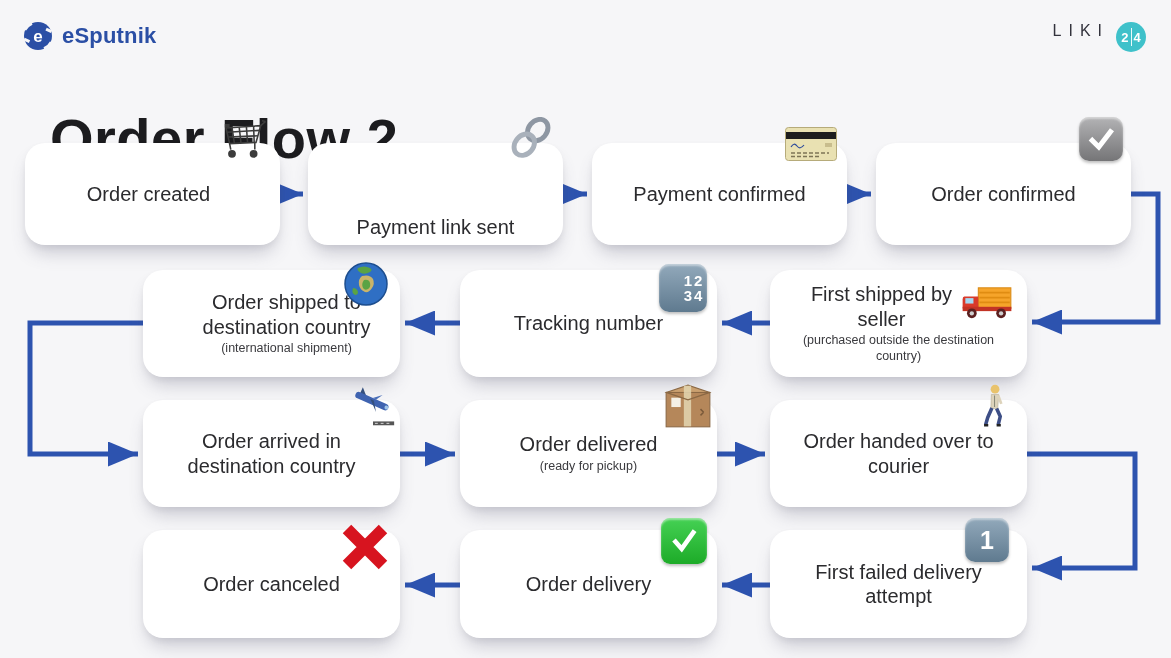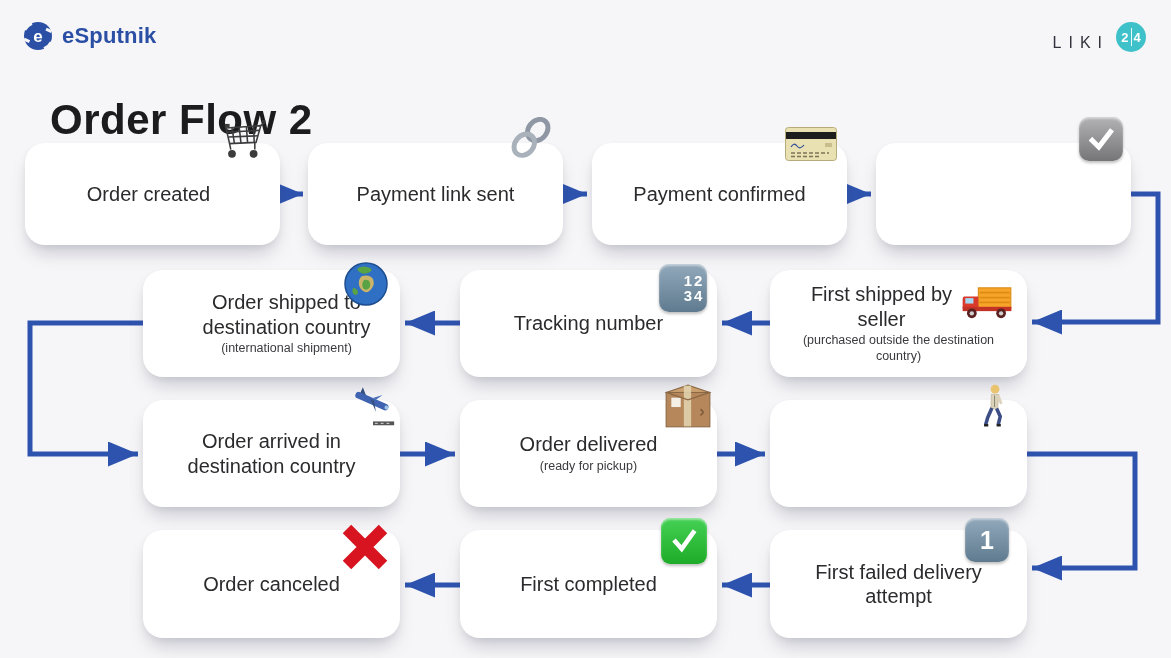--- a/index.html
+++ b/index.html
@@ -10,27 +10,27 @@
     position:relative;
     color:#2b2b2e;
   }
   .canvas{position:absolute;inset:0;}
 
   
   .brand{position:absolute;left:22px;top:20px;display:flex;align-items:center;gap:8px;}
   .brand-mark{width:32px;height:32px;}
   .brand-name{font-size:22px;font-weight:bold;color:#2b4fa5;letter-spacing:.2px;}
 
-  .partner{position:absolute;right:25px;top:22px;display:flex;align-items:flex-end;gap:9px;}
+  .partner{position:absolute;right:25px;top:22px;display:flex;align-items:flex-start;gap:9px;}
   .partner-letters{font-size:16px;font-weight:500;color:#33333d;letter-spacing:7px;margin-right:-2px;}
   .partner-circle{width:30px;height:30px;border-radius:50%;background:#3fc1ca;display:flex;align-items:center;justify-content:center;color:#fff;font-weight:bold;font-size:13px;}
   .partner-circle .half{padding:0 2px;}
   .partner-circle .div{width:1px;height:18px;background:rgba(255,255,255,.9);}
 
-  .page-title{position:absolute;left:50px;top:68px;font-size:42px;font-weight:800;color:#1c1c1f;letter-spacing:.5px;}
+  .page-title{position:absolute;left:50px;top:68px;font-size:56px;font-weight:800;color:#1c1c1f;letter-spacing:.5px;}
 
   
   .node{
     position:absolute;background:#fff;border-radius:20px;
     box-shadow:0 12px 18px -5px rgba(90,90,115,.30), 0 3px 6px rgba(0,0,0,.05);
     display:flex;flex-direction:column;align-items:center;justify-content:center;
     text-align:center;padding:6px 16px;box-sizing:border-box;z-index:2;
   }
   .node .label{font-size:20px;color:#2b2b2e;line-height:1.22;}
   .node .sublabel{font-size:12.5px;color:#3a3a3e;line-height:1.25;margin-top:2px;}
@@ -107,21 +107,21 @@
         <path d="M34,5 L38,1.5 M38,1.5 L35,1"></path>
         <path d="M8,20 L9,25 M29,19.5 L29,25"></path>
         <circle cx="10" cy="28.5" r="2.6" fill="#3c3c3c"></circle>
         <circle cx="28" cy="28.5" r="2.6" fill="#3c3c3c"></circle>
         <rect x="4" y="3.6" width="4" height="3" fill="#3c3c3c" stroke="none"></rect>
       </svg>
     </span>
     <div class="label">Order created</div>
   </div>
 
-  <div class="node" style="left:308px;top:143px;width:255px;height:102px;">
+  <div class="node" style="left:308px;top:143px;width:255px;height:102px;justify-content:flex-end;">
     <span class="icon-wrap" style="top:-26px;right:10px;">
       <svg width="44" height="42" viewBox="0 0 36 34" fill="none">
         <ellipse cx="23.5" cy="10.5" rx="7.5" ry="9.5" stroke="#8e97a3" stroke-width="4" transform="rotate(40 23.5 10.5)"></ellipse>
         <ellipse cx="12.5" cy="22.5" rx="7.5" ry="9.5" stroke="#a9b1bb" stroke-width="4" transform="rotate(40 12.5 22.5)"></ellipse>
       </svg>
     </span>
     <div class="label">Payment link sent</div>
   </div>
 
   <div class="node" style="left:592px;top:143px;width:255px;height:102px;">
@@ -139,20 +139,21 @@
   </div>
 
   <div class="node" style="left:876px;top:143px;width:255px;height:102px;">
     <span class="icon-wrap" style="top:-26px;right:8px;">
       <span class="keycap gray" style="width:44px;height:44px;">
         <svg width="32" height="32" viewBox="0 0 44 44" fill="none">
           <path d="M10,24 L19,33 L35,12" stroke="#ffffff" stroke-width="7" stroke-linecap="square"></path>
         </svg>
       </span>
     </span>
+    <div class="label">Order confirmed</div>
   </div>
 
   <div class="node" style="left:143px;top:270px;width:257px;height:107px;padding-left:46px;">
     <span class="icon-wrap" style="top:-8px;right:12px;">
       <svg width="44" height="44" viewBox="0 0 44 44">
         <circle cx="22" cy="22" r="21" fill="#2f6fc4" stroke="#1d4e8f" stroke-width="1.5"></circle>
         <path d="M14,6 q6,-3 12,0 q3,2 0,4 q-5,3 -9,1 q-5,-3 -3,-5 Z" fill="#5aa344"></path>
         <path d="M18,14 q8,-2 11,3 q2,5 -1,9 q-3,5 -7,4 q-5,-2 -6,-7 q-1,-6 3,-9 Z" fill="#c9b46a"></path>
         <path d="M20,18 q5,-1 6,3 q1,4 -2,6 q-3,2 -5,-1 q-2,-4 1,-8 Z" fill="#5aa344"></path>
         <path d="M9,26 q4,0 5,4 q0,3 -3,3 q-4,-2 -2,-7 Z" fill="#5aa344"></path>
@@ -229,40 +230,41 @@
       <svg width="26" height="46" viewBox="0 0 24 44">
         <circle cx="13" cy="5" r="4.2" fill="#e9c36d"></circle>
         <path d="M9.5,10 L16.5,10 L15.5,24 L9,23 Z" fill="#ddd3bb" stroke="#b9ae95" stroke-width="0.6"></path>
         <path d="M12.5,11 v11" stroke="#8a8a7a" stroke-width="1"></path>
         <path d="M10,23 L6,32 L4,39" stroke="#3d4e86" stroke-width="3.4" fill="none" stroke-linejoin="round"></path>
         <path d="M14.5,23.5 L18,31 L16,39" stroke="#3d4e86" stroke-width="3.4" fill="none" stroke-linejoin="round"></path>
         <path d="M2.5,39.5 h4 M14.5,39.5 h4" stroke="#222" stroke-width="2.4"></path>
         <path d="M16,11 l3,8" stroke="#ddd3bb" stroke-width="2.6"></path>
       </svg>
     </span>
+    <div class="label">Order handed over to courier</div>
   </div>
 
   <div class="node" style="left:143px;top:530px;width:257px;height:108px;">
     <span class="icon-wrap" style="top:-10px;right:8px;">
       <svg width="54" height="54" viewBox="0 0 54 54">
         <path d="M9,9 L45,45 M45,9 L9,45" stroke="#d7141f" stroke-width="12" stroke-linecap="butt"></path>
       </svg>
     </span>
     <div class="label">Order canceled</div>
   </div>
 
   <div class="node" style="left:460px;top:530px;width:257px;height:108px;">
     <span class="icon-wrap" style="top:-12px;right:10px;">
       <span class="keycap green" style="width:46px;height:46px;border-radius:9px;">
         <svg width="34" height="34" viewBox="0 0 44 44" fill="none">
           <path d="M11,23 L19,32 L34,11" stroke="#ffffff" stroke-width="6" stroke-linecap="square"></path>
         </svg>
       </span>
     </span>
-    <div class="label">First completed</div>
+    <div class="label">Order delivery</div>
   </div>
 
   <div class="node" style="left:770px;top:530px;width:257px;height:108px;">
     <span class="icon-wrap" style="top:-12px;right:18px;">
       <span class="keycap blue" style="width:44px;height:44px;font-size:25px;">
         <span>1</span>
       </span>
     </span>
     <div class="label">First failed delivery attempt</div>
   </div>

